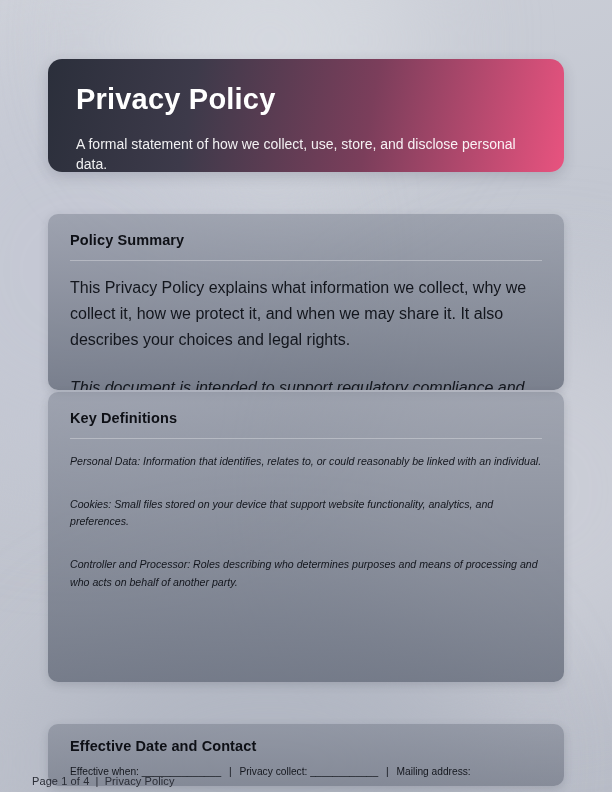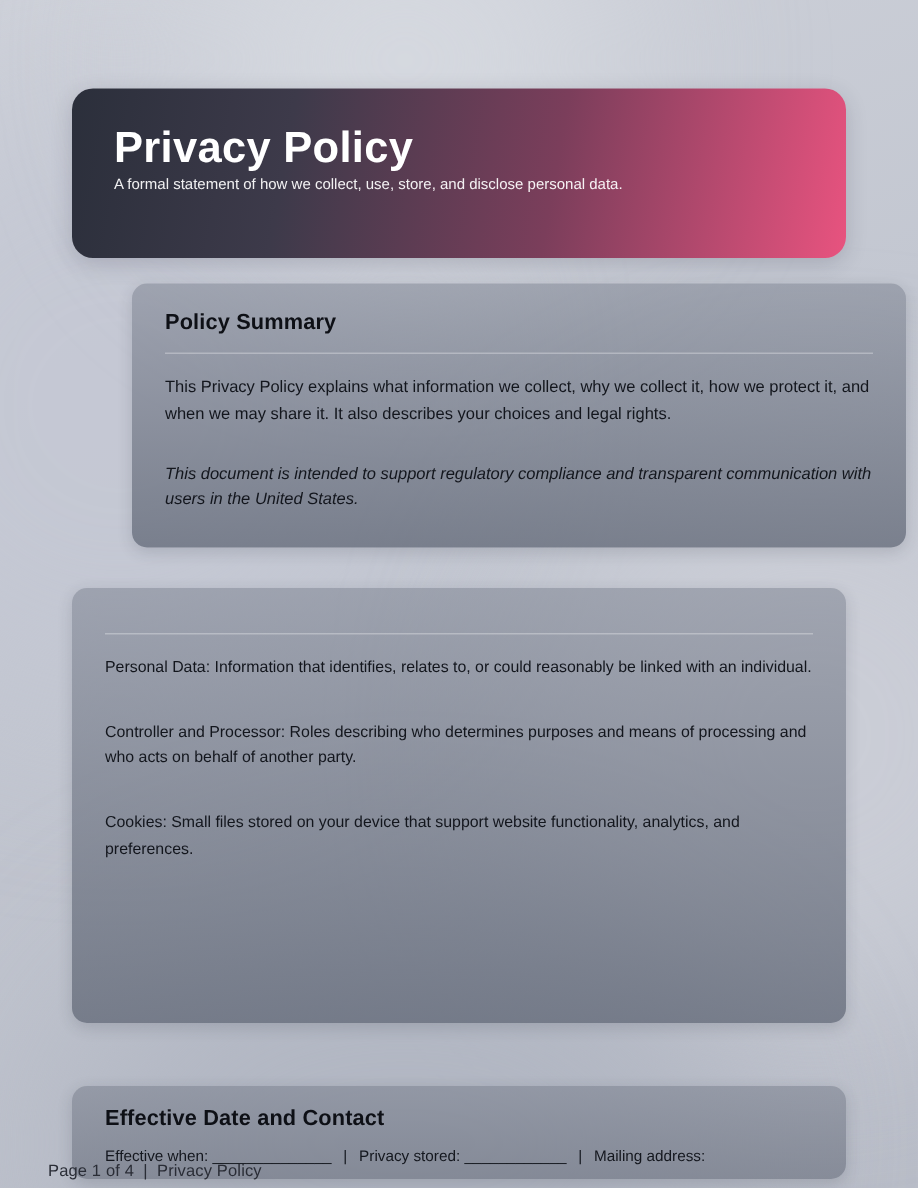--- a/index.html
+++ b/index.html
@@ -72,21 +72,22 @@
   .hero-title {
     color: #ffffff;
     font-size: 29px;
     font-weight: bold;
     letter-spacing: 0.2px;
     margin: 0;
     line-height: 1.25;
   }
   .hero-sub {
     color: rgba(255,255,255,0.93);
-    font-size: 10px;
+    font-size: 14px;
+    margin-top: 18px;
     line-height: 1.4;
   }
 
   
   .card {
     position: absolute;
     left: 48px;
     width: 516px;
     border-radius: 10px;
     background: linear-gradient(180deg, rgba(126,132,146,0.55) 0%, rgba(92,99,114,0.72) 100%);
@@ -101,39 +102,40 @@
     color: #0e1016;
     margin: 0 0 4px 0;
     letter-spacing: 0.1px;
   }
   .rule {
     height: 1px;
     background: rgba(255,255,255,0.30);
     margin: 12px 0 14px 0;
   }
   .para {
-    font-size: 11px;
+    font-size: 16px;
     line-height: 1.62;
     color: #13161d;
     margin: 0 0 14px 0;
   }
   .para:last-child { margin-bottom: 0; font-style: italic; }
 
   
-  #summary-card { top: 189px; height: 176px; margin-left: 40px; }
+  #summary-card { top: 214px; height: 176px; }
   #summary-card .para { margin-bottom: 0; }
   #summary-card .para + .para { margin-top: 22px; }
 
   
   #definitions-card { top: 392px; height: 290px; }
   .def-item {
     font-size: 10.6px;
     line-height: 1.62;
     color: #13161d;
     margin: 12px 0 26px 0;
+    font-style: italic;
   }
   .def-item:last-child { margin-bottom: 0; }
 
   
   #effective-card {
     top: 724px;
     height: 62px;
     padding: 14px 22px 0 22px;
     background: linear-gradient(180deg, rgba(120,126,140,0.55) 0%, rgba(104,110,124,0.62) 100%);
   }
@@ -174,32 +176,33 @@
   </div>
 
   <div class="card" id="summary-card">
     <div class="card-title">Policy Summary</div>
     <div class="rule"></div>
     <p class="para">This Privacy Policy explains what information we collect, why we collect it, how we protect it, and when we may share it. It also describes your choices and legal rights.</p>
     <p class="para">This document is intended to support regulatory compliance and transparent communication with users in the United States.</p>
   </div>
 
   <div class="card" id="definitions-card">
+    <div class="card-title">Key Definitions</div>
     <div class="rule"></div>
     <p class="def-item">Personal Data: Information that identifies, relates to, or could reasonably be linked with an individual.</p>
+    <p class="def-item">Cookies: Small files stored on your device that support website functionality, analytics, and preferences.</p>
     <p class="def-item">Controller and Processor: Roles describing who determines purposes and means of processing and who acts on behalf of another party.</p>
-    <p class="def-item">Cookies: Small files stored on your device that support website functionality, analytics, and preferences.</p>
   </div>
 
   <div class="card" id="effective-card">
     <div class="card-title">Effective Date and Contact</div>
     <div class="effective-line">
       <span>Effective when: ______________</span>
       <span class="sep">|</span>
-      <span>Privacy stored: ____________</span>
+      <span>Privacy collect: ____________</span>
       <span class="sep">|</span>
       <span>Mailing address: ______________</span>
     </div>
   </div>
 
   <div class="footer">
     <span>Page 1 of 4</span>
     <span class="sep-sm">|</span>
     <span>Privacy Policy</span>
   </div>

